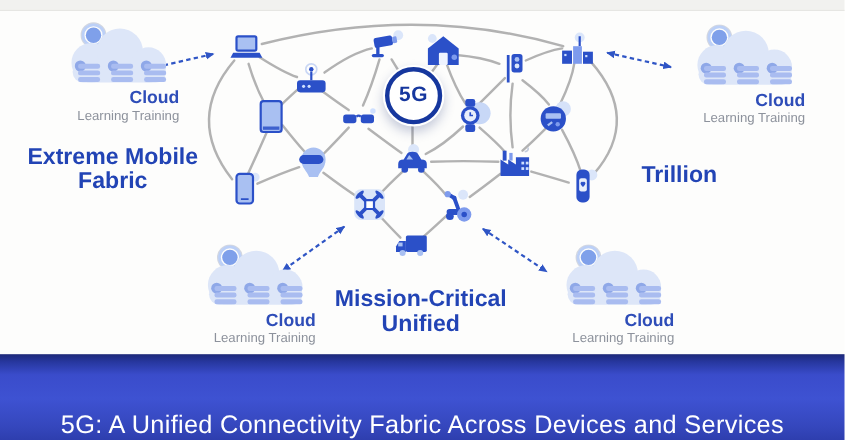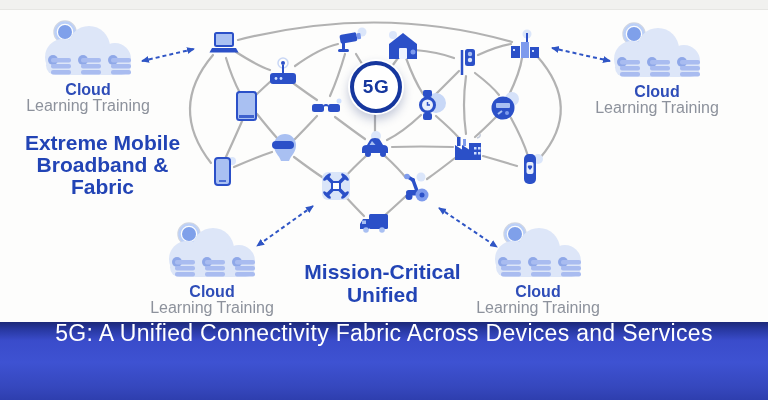--- a/index.html
+++ b/index.html
@@ -9,32 +9,32 @@
              background:#f1f1ef;border-bottom:1px solid #e6e6e3;}
   .mesh{position:absolute;left:0;top:0;}
   .dev{position:absolute;width:36px;height:36px;}
   .dev svg{display:block;}
   .hub{position:absolute;left:348px;top:59px;width:56px;height:56px;border-radius:50%;
        background:#ffffff;box-shadow:0 5px 10px rgba(30,50,120,.25);
        display:flex;align-items:center;justify-content:center;}
   .hub-ring{position:absolute;inset:2px;border:4px solid #16379e;border-radius:50%;}
   .hub-text{position:relative;color:#16379e;font-size:19px;font-weight:bold;letter-spacing:.5px;}
   .cloud-group{position:absolute;width:150px;display:flex;flex-direction:column;
-               align-items:center;text-align:center;}
+               align-items:flex-end;text-align:center;}
   .cloud-title{color:#2e4db8;font-size:16px;font-weight:600;line-height:15px;margin-top:-2px;}
-  .cloud-sub{color:#8d929c;font-size:16px;line-height:15px;margin-top:1px;}
+  .cloud-sub{color:#8d929c;font-size:12px;line-height:15px;margin-top:1px;}
   .label-big{position:absolute;color:#2244b5;font-weight:bold;text-align:center;}
   .label-big span{display:block;}
   .lbl-extreme{left:0;top:132px;width:205px;font-size:21px;line-height:22px;}
   .lbl-trillion{left:545px;top:148px;width:145px;font-size:21px;line-height:22px;}
   .lbl-mission{left:260px;top:261px;width:245px;font-size:21px;line-height:22.5px;}
   .banner{position:absolute;left:0;top:322px;width:768px;height:78px;
           background:linear-gradient(180deg,#1c2878 0%,#27379f 9%,#3a4ccb 24%,
                      #3e52d2 52%,#3547bd 84%,#2e3eae 100%);
-          display:flex;align-items:flex-start;justify-content:center;}
+          display:flex;align-items:flex-end;justify-content:center;}
   .banner-title{color:#ffffff;font-size:23px;letter-spacing:.3px;margin-top:-2px;}
 </style>
 </head>
 <body>
 
 <div class="stage">
 
   <div class="top-strip"></div>
 
   <svg class="mesh" width="768" height="322" viewBox="0 0 768 322">
@@ -391,24 +391,24 @@
         <rect x="78" y="44" width="20" height="4.5" rx="2" fill="#a9bcf0"></rect>
           <rect x="78" y="50" width="20" height="4.5" rx="2" fill="#a9bcf0"></rect>
       </g>
     </svg>
     <div class="cloud-title">Cloud</div>
     <div class="cloud-sub">Learning Training</div>
   </div>
 
   <div class="label-big lbl-extreme">
     <span>Extreme Mobile</span>
-    <span>Broadband &amp;</span>
     <span>Fabric</span>
   </div>
   <div class="label-big lbl-trillion">
+    <span>Trillion</span>
   </div>
   <div class="label-big lbl-mission">
     <span>Mission-Critical</span>
     <span>Unified</span>
   </div>
 
   <div class="banner">
     <div class="banner-title">5G: A Unified Connectivity Fabric Across Devices and Services</div>
   </div>
 

